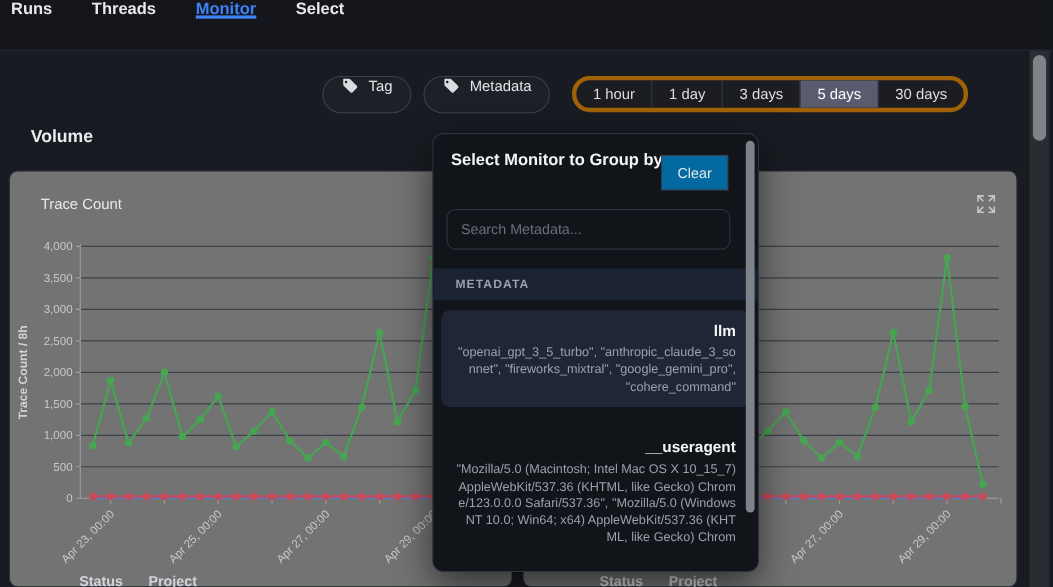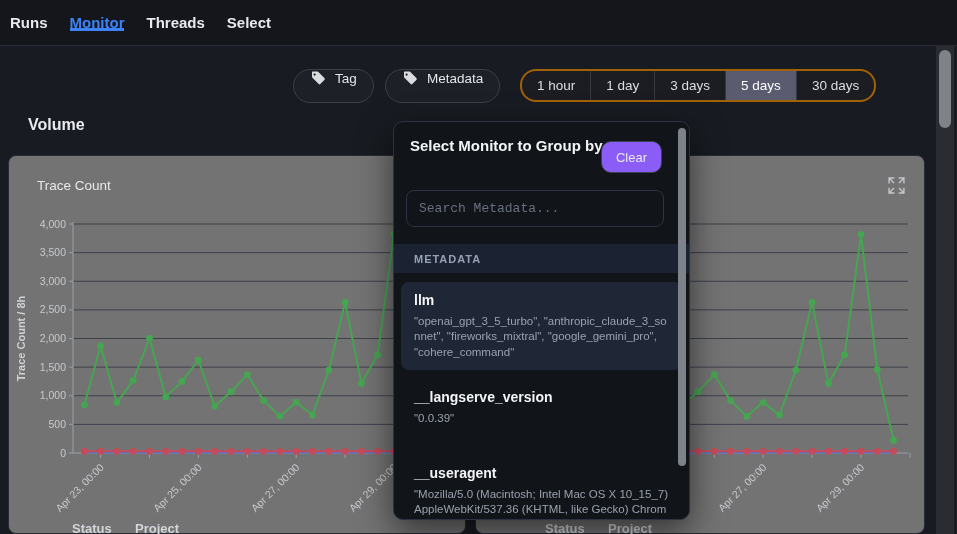--- a/index.html
+++ b/index.html
@@ -1,35 +1,35 @@
 <!DOCTYPE html>
 <html><head>
 <meta charset="utf-8">
 <style>
   html,body{margin:0;padding:0;background:#181b21;}
   #screen{position:relative;width:957px;height:534px;overflow:hidden;background:#181b21;
           font-family:"Liberation Sans",sans-serif;color:#e7e9ec;}
 
   
   .topnav{position:absolute;top:0;left:0;right:0;height:46px;background:#14161b;
-          border-bottom:1px solid #262b36;display:flex;align-items:center;gap:22px;
+          border-bottom:1px solid #262b36;display:flex;align-items:flex-start;gap:36px;
           padding-left:10px;box-sizing:border-box;z-index:3;}
   .nav-tab{font-size:15px;font-weight:600;color:#e7e9ec;display:flex;align-items:center;
            position:relative;cursor:pointer;}
   .nav-tab.active{color:#3c82f6;}
   .nav-tab.active::after{content:"";position:absolute;left:0;right:0;bottom:0;height:3px;background:#3c82f6;}
 
   
   .chip{position:absolute;top:69px;height:33px;display:flex;align-items:flex-end;gap:9px;
         padding:16px 16px;border:1px solid #3a3f49;border-radius:17px;background:#1d2026;
         font-size:13.5px;color:#e3e5e8;box-sizing:border-box;cursor:pointer;}
   #tag-btn{left:293px;}
   #meta-btn{left:385px;}
   .seggroup{position:absolute;left:520px;top:69px;height:33px;display:flex;
-            border:2px solid #a16207;border-radius:16px;overflow:hidden;background:#1b1d23;
+            border:4px solid #a16207;border-radius:16px;overflow:hidden;background:#1b1d23;
             box-sizing:border-box;justify-content:center;}
   .seg{display:flex;align-items:center;padding:0 15px;font-size:13.5px;color:#dcdee2;
        border-left:1px solid #343944;cursor:pointer;white-space:nowrap;}
   .seg:first-child{border-left:none;}
   .seg.selected{background:#5b5b70;color:#ffffff;}
 
   .section-title{position:absolute;left:28px;top:116px;font-size:16px;font-weight:600;color:#e9ebee;}
 
   
   .card{position:absolute;top:155px;height:379px;background:#737373;border:1px solid #262b35;
@@ -42,52 +42,52 @@
 
   .footer-label{position:absolute;top:521px;font-size:13px;font-weight:700;color:#d2d5da;cursor:pointer;z-index:2;}
 
   
   #modal{position:absolute;left:393px;top:121px;width:297px;height:399px;background:#111419;
          border:1px solid #2b3240;border-radius:10px;box-shadow:0 12px 34px rgba(0,0,0,.55);
          box-sizing:border-box;overflow:hidden;z-index:5;}
   .modal-title{position:absolute;left:16px;top:13px;width:196px;font-size:15px;font-weight:600;
                line-height:1.45;color:#f2f4f6;}
   .clear-btn{position:absolute;right:27px;top:19px;height:32px;padding:0 14px;
-             border:1px solid #3b4150;border-radius:10px;background:#8b5cf6;font-size:13px;
+             border:1px solid #3b4150;border-radius:0;background:#0369a1;font-size:13px;
              color:#e8eaee;display:flex;align-items:center;cursor:pointer;box-sizing:border-box;justify-content:flex-end;}
   .search{position:absolute;left:12px;top:68px;width:258px;height:37px;background:transparent;
           border:1px solid #2c3342;border-radius:8px;color:#e7e9ec;font-size:13px;
-          padding:0 12px;box-sizing:border-box;outline:none;font-family:Liberation Mono, monospace;}
+          padding:0 12px;box-sizing:border-box;outline:none;font-family:Liberation Sans, sans-serif;}
   .search::placeholder{color:#69707d;}
   .group-band{position:absolute;left:0;top:122px;width:100%;height:29px;background:#1b2332;
               display:flex;align-items:center;padding-left:20px;box-sizing:border-box;
               font-size:11px;font-weight:600;letter-spacing:.09em;color:#97a0b2;}
   .items{position:absolute;left:0;top:151px;width:100%;}
-  .meta-item{margin:9px 7px 0 7px;padding:10px 13px;border-radius:8px;cursor:pointer;}
+  .meta-item{margin:9px 7px 0 7px;padding:10px 13px;border-radius:8px;cursor:pointer;text-align:right;}
   .meta-item.selected{background:#1f2736;}
   .meta-key{font-size:14px;font-weight:700;color:#f4f5f7;margin-bottom:6px;}
   .meta-value{font-size:11.5px;line-height:1.34;color:#9aa1ad;word-break:break-all;}
   .gap-lg{margin-top:18px;}
   .modal-scroll{position:absolute;right:3px;top:6px;width:8px;height:338px;background:#7d828b;
                 border-radius:4px;cursor:pointer;z-index:6;}
 
   
   .page-scroll-track{position:absolute;left:936px;top:46px;width:18px;height:488px;background:#2a2c31;z-index:7;}
   .page-scroll-thumb{position:absolute;left:939px;top:50px;width:12px;height:78px;background:#7f8287;
                      border-radius:6px;cursor:pointer;z-index:8;}
 </style>
 </head>
 <body>
 
 <div id="screen">
 
   <div class="topnav" id="topnav">
       <div class="nav-tab">Runs</div>
+      <div class="nav-tab">Threads</div>
       <div class="nav-tab active">Monitor</div>
-      <div class="nav-tab">Threads</div>
       <div class="nav-tab">Select</div>
     </div>
 
   <div class="chip" id="tag-btn">
     <span style="display:flex">
       <svg width="16" height="16" viewBox="0 0 16 16">
           <path d="M1.5 1.5h5.8c.4 0 .8.16 1.06.44l6 6a1.5 1.5 0 0 1 0 2.12l-3.8 3.8a1.5 1.5 0 0 1-2.12 0l-6-6A1.5 1.5 0 0 1 2 6.8V2a.5.5 0 0 1 .5-.5z" fill="#d9dbdf"></path>
           <circle cx="4.6" cy="4.6" r="1.1" fill="#14161b"></circle>
         </svg>
     </span>
@@ -324,24 +324,20 @@
     <div class="clear-btn">
       <span>Clear</span>
     </div>
     <input class="search" type="text" placeholder="Search Metadata..." style="">
     <div class="group-band">METADATA</div>
     <div class="items" id="modal-items">
         <div class="meta-item selected">
           <div class="meta-key">llm</div>
           <div class="meta-value">"openai_gpt_3_5_turbo", "anthropic_claude_3_sonnet", "fireworks_mixtral", "google_gemini_pro", "cohere_command"</div>
         </div>
-        <div class="meta-item">
-          <div class="meta-key">__langserve_version</div>
-          <div class="meta-value">"0.0.39"</div>
-        </div>
         <div class="meta-item gap-lg">
           <div class="meta-key">__useragent</div>
           <div class="meta-value">"Mozilla/5.0 (Macintosh; Intel Mac OS X 10_15_7) AppleWebKit/537.36 (KHTML, like Gecko) Chrome/123.0.0.0 Safari/537.36", "Mozilla/5.0 (Windows NT 10.0; Win64; x64) AppleWebKit/537.36 (KHTML, like Gecko) Chrom</div>
         </div>
       </div>
     <div class="modal-scroll"></div>
   </div>
 
   <div class="page-scroll-track"></div>
   <div class="page-scroll-thumb"></div>

